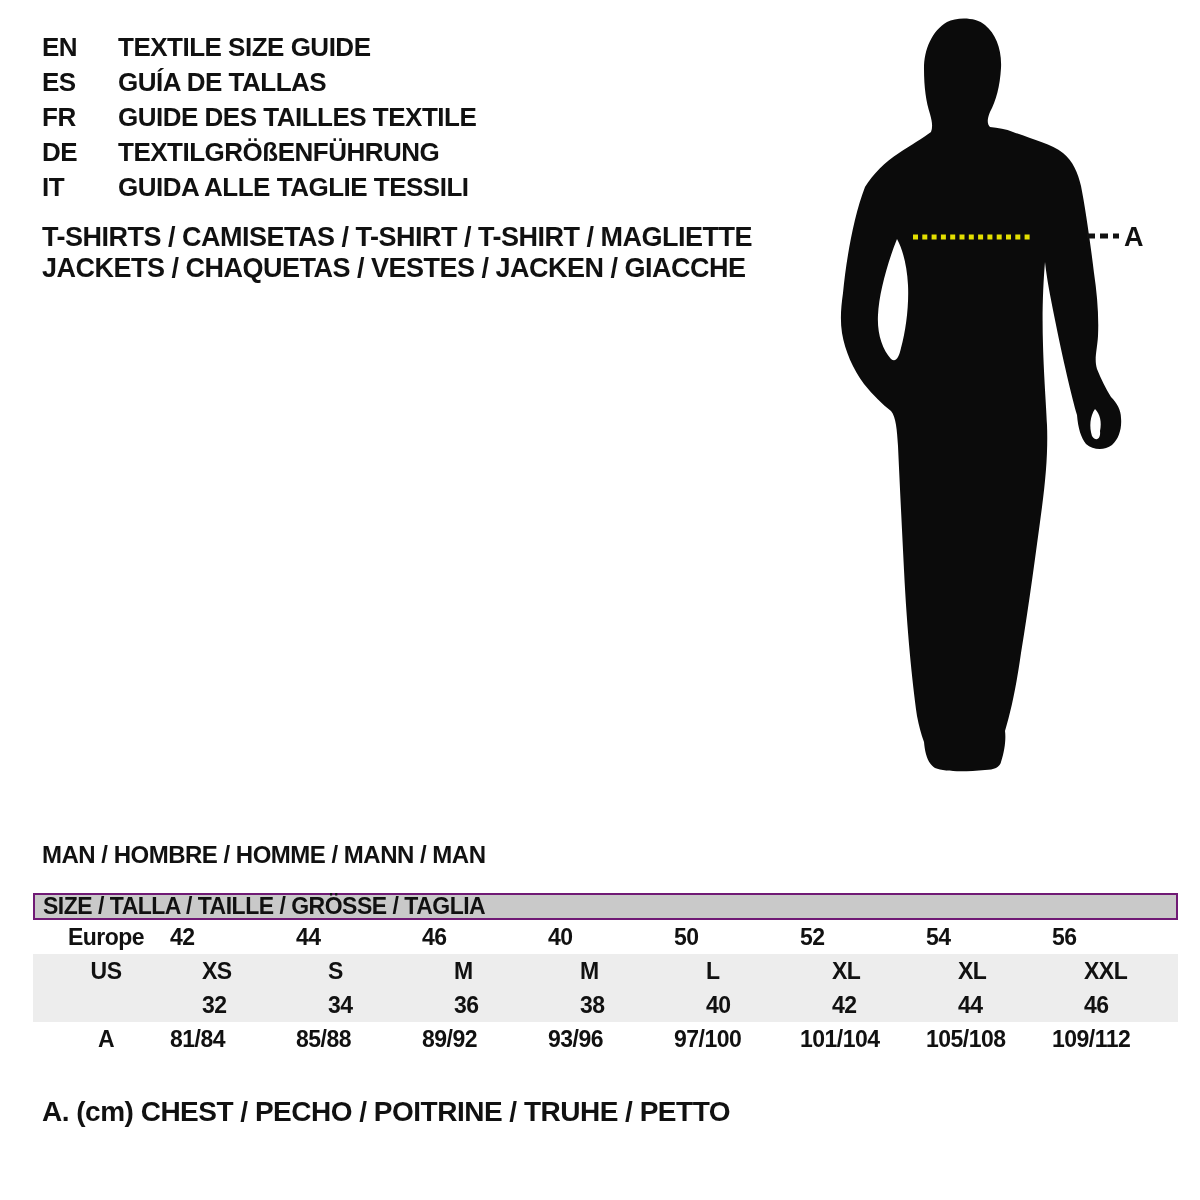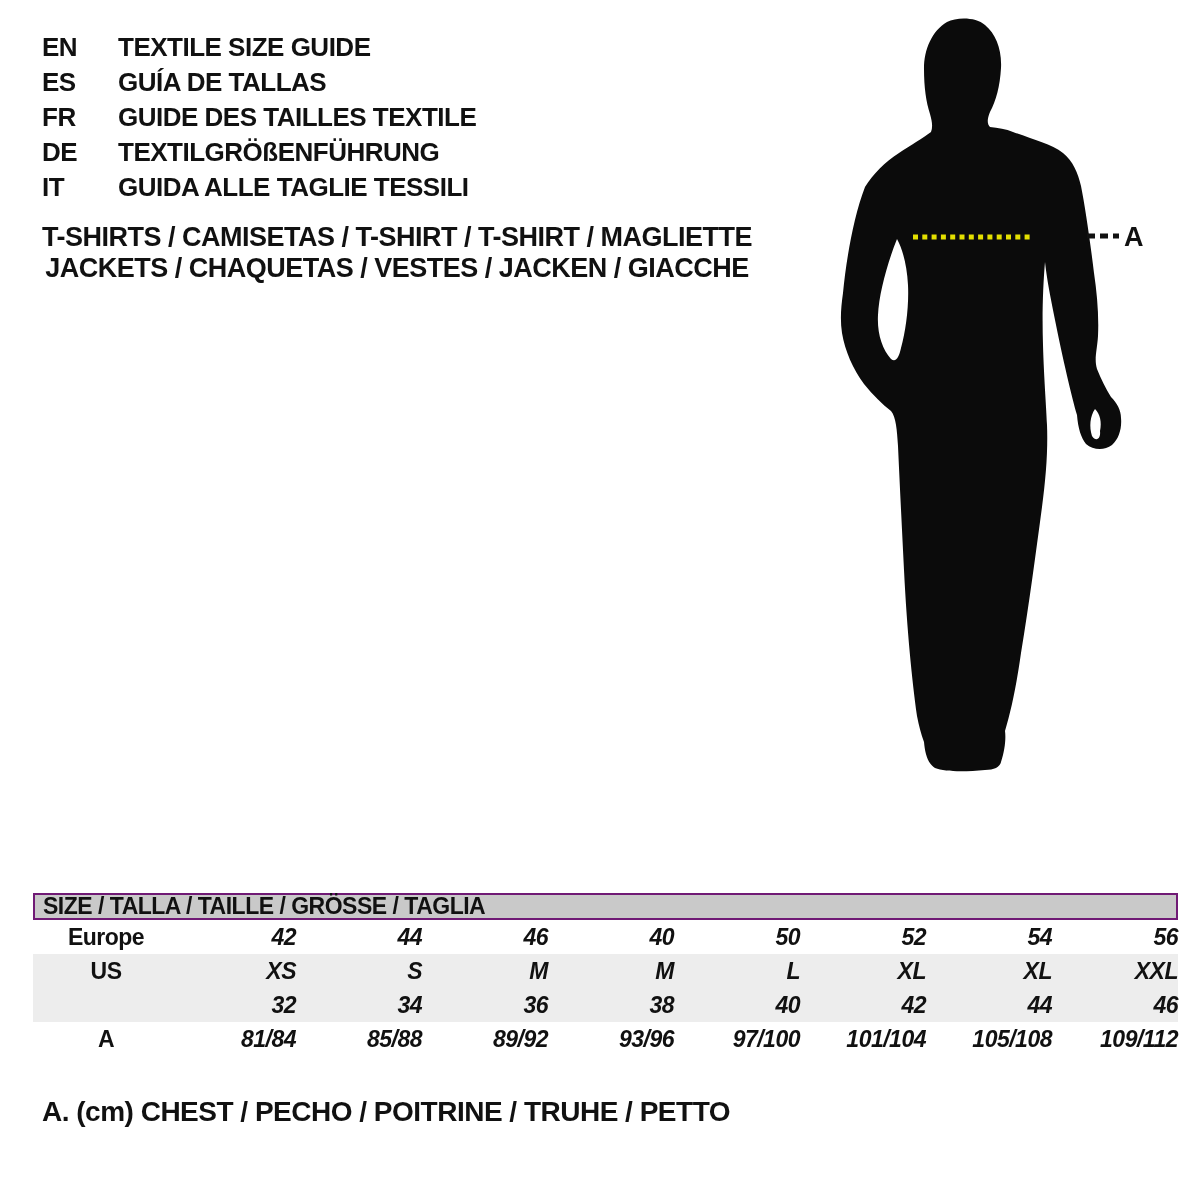--- a/index.html
+++ b/index.html
@@ -35,21 +35,20 @@
   
   .product-block {
     position: absolute;
     left: 42px;
     top: 222px;
   }
   .product-line {
     font-size: 27px;
     line-height: 31px;
     white-space: nowrap;
-    text-align: center;
   }
 
   
   .figure-svg {
     position: absolute;
     left: 0;
     top: 0;
     width: 1200px;
     height: 1200px;
     pointer-events: none;
@@ -84,21 +83,21 @@
   }
   .t-row {
     display: grid;
     grid-template-columns: 137px repeat(8, 1fr);
     height: 34px;
     align-items: center;
     font-size: 23px;
   }
   .t-row.shaded { background: #ededed; gap: 32px; }
   .t-label { text-align: center; padding-left: 9px; }
-  .t-cell { text-align: right; font-style: italic; }
+  .t-cell { text-align: left; }
 
   
   .footer-note {
     position: absolute;
     left: 42px;
     top: 1098px;
     font-size: 28px;
     line-height: 28px;
     white-space: nowrap;
   }
@@ -189,20 +188,21 @@
              C 1090 416 1089 427 1092 436
              C 1096 442 1101 439 1100 431
              C 1102 422 1100 414 1095 409 Z"></path>
 
     <line x1="913" y1="237" x2="1033" y2="237" stroke-width="5" stroke-dasharray="5 4.3" stroke="#e4e000"></line>
 
     <line x1="1087" y1="236" x2="1119" y2="236" stroke-width="5" stroke-dasharray="8 5" stroke="#111111"></line>
     <text x="1124" y="246" font-size="27" font-weight="700" font-family="Liberation Sans, sans-serif" fill="#111111">A</text>
   </svg>
 
+  <div class="man-title din">MAN / HOMBRE / HOMME / MANN / MAN</div>
 
   <div class="size-table">
     <div class="size-header-bar din">
       <span>SIZE / TALLA / TAILLE / GRÖSSE / TAGLIA</span>
     </div>
 
     <div class="t-row din">
       <span class="t-label">Europe</span>
       <span class="t-cell">42</span>
       <span class="t-cell">44</span>

